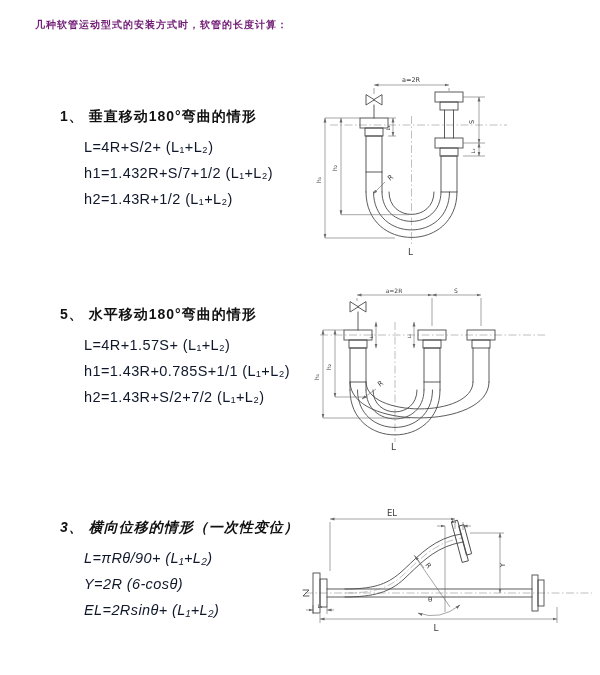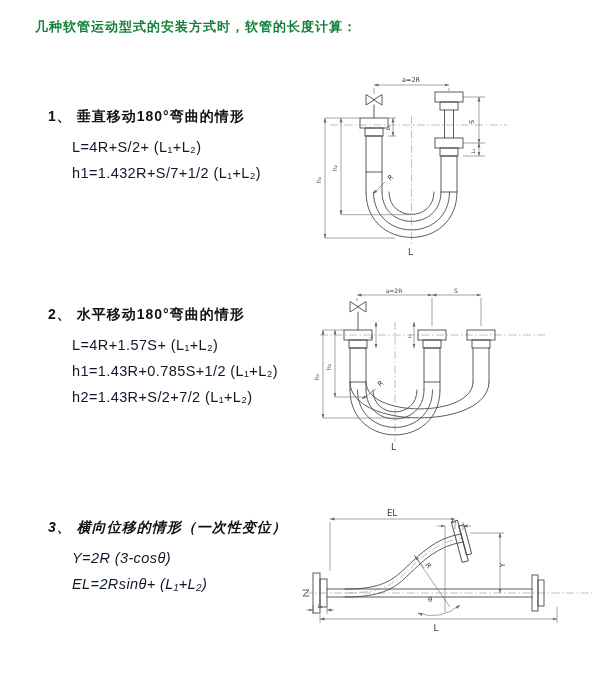--- a/index.html
+++ b/index.html
@@ -3,24 +3,24 @@
 <meta charset="utf-8">
 <style>
   html,body{margin:0;padding:0;}
   body{
     width:600px;height:675px;background:#ffffff;position:relative;
     font-family:"Liberation Sans","DejaVu Sans",sans-serif;color:#1a1a1a;
     overflow:hidden;
   }
   .page{position:absolute;inset:0;background:#fff;}
   .doc-title{
-    position:absolute;left:35px;top:18px;font-size:13px;font-weight:bold;
-    letter-spacing:1px;color:#15803d;
+    position:absolute;left:35px;top:18px;font-size:10px;font-weight:bold;
+    letter-spacing:1px;color:#701a75;
   }
-  .section{position:absolute;width:290px;}
+  .section{position:absolute;width:290px;margin-left:12px;}
   .sec-heading{font-size:14px;font-weight:bold;letter-spacing:1px;color:#111;white-space:nowrap;}
   .formulas{margin:8px 0 0 24px;}
   .formula{font-size:14.5px;line-height:26px;letter-spacing:.4px;color:#0f172a;white-space:nowrap;}
   #sec1{left:48px;top:108px;}
   #sec2{left:48px;top:306px;}
   #sec3{left:48px;top:519px;font-style:italic;}
   .diag{position:absolute;}
   #diag1{left:315px;top:68px;}
   #diag2{left:310px;top:282px;}
   #diag3{left:300px;top:505px;}
@@ -35,36 +35,38 @@
 
 <div class="page">
 
   <div class="doc-title">几种软管运动型式的安装方式时，软管的长度计算：</div>
 
   <div class="section" id="sec1">
     <div class="sec-heading">1、 垂直移动180°弯曲的情形</div>
     <div class="formulas">
       <div class="formula">L=4R+S/2+ (L₁+L₂)</div>
       <div class="formula">h1=1.432R+S/7+1/2 (L₁+L₂)</div>
+      <div class="formula">h2=1.43R+1/2 (L₁+L₂)</div>
     </div>
   </div>
 
   <div class="section" id="sec2">
-    <div class="sec-heading">2、 水平移动180°弯曲的情形</div>
+    <div class="sec-heading">5、 水平移动180°弯曲的情形</div>
     <div class="formulas">
       <div class="formula">L=4R+1.57S+ (L₁+L₂)</div>
-      <div class="formula">h1=1.43R+0.785S+1/2 (L₁+L₂)</div>
+      <div class="formula">h1=1.43R+0.785S+1/1 (L₁+L₂)</div>
       <div class="formula">h2=1.43R+S/2+7/2 (L₁+L₂)</div>
     </div>
   </div>
 
   <div class="section" id="sec3">
     <div class="sec-heading">3、 横向位移的情形（一次性变位）</div>
     <div class="formulas">
-      <div class="formula">Y=2R (3-cosθ)</div>
+      <div class="formula">L=πRθ/90+ (L₁+L₂)</div>
+      <div class="formula">Y=2R (6-cosθ)</div>
       <div class="formula">EL=2Rsinθ+ (L₁+L₂)</div>
     </div>
   </div>
 
   <div class="diag" id="diag1">
     <svg width="285" height="190" viewBox="0 0 285 190">
       <defs>
         <marker id="d1a" viewBox="0 0 8 8" refX="7.5" refY="4" markerWidth="8" markerHeight="8" orient="auto-start-reverse">
           <path d="M0,1.6 L8,4 L0,6.4 z" fill="#6a6a6a"></path>
         </marker>

